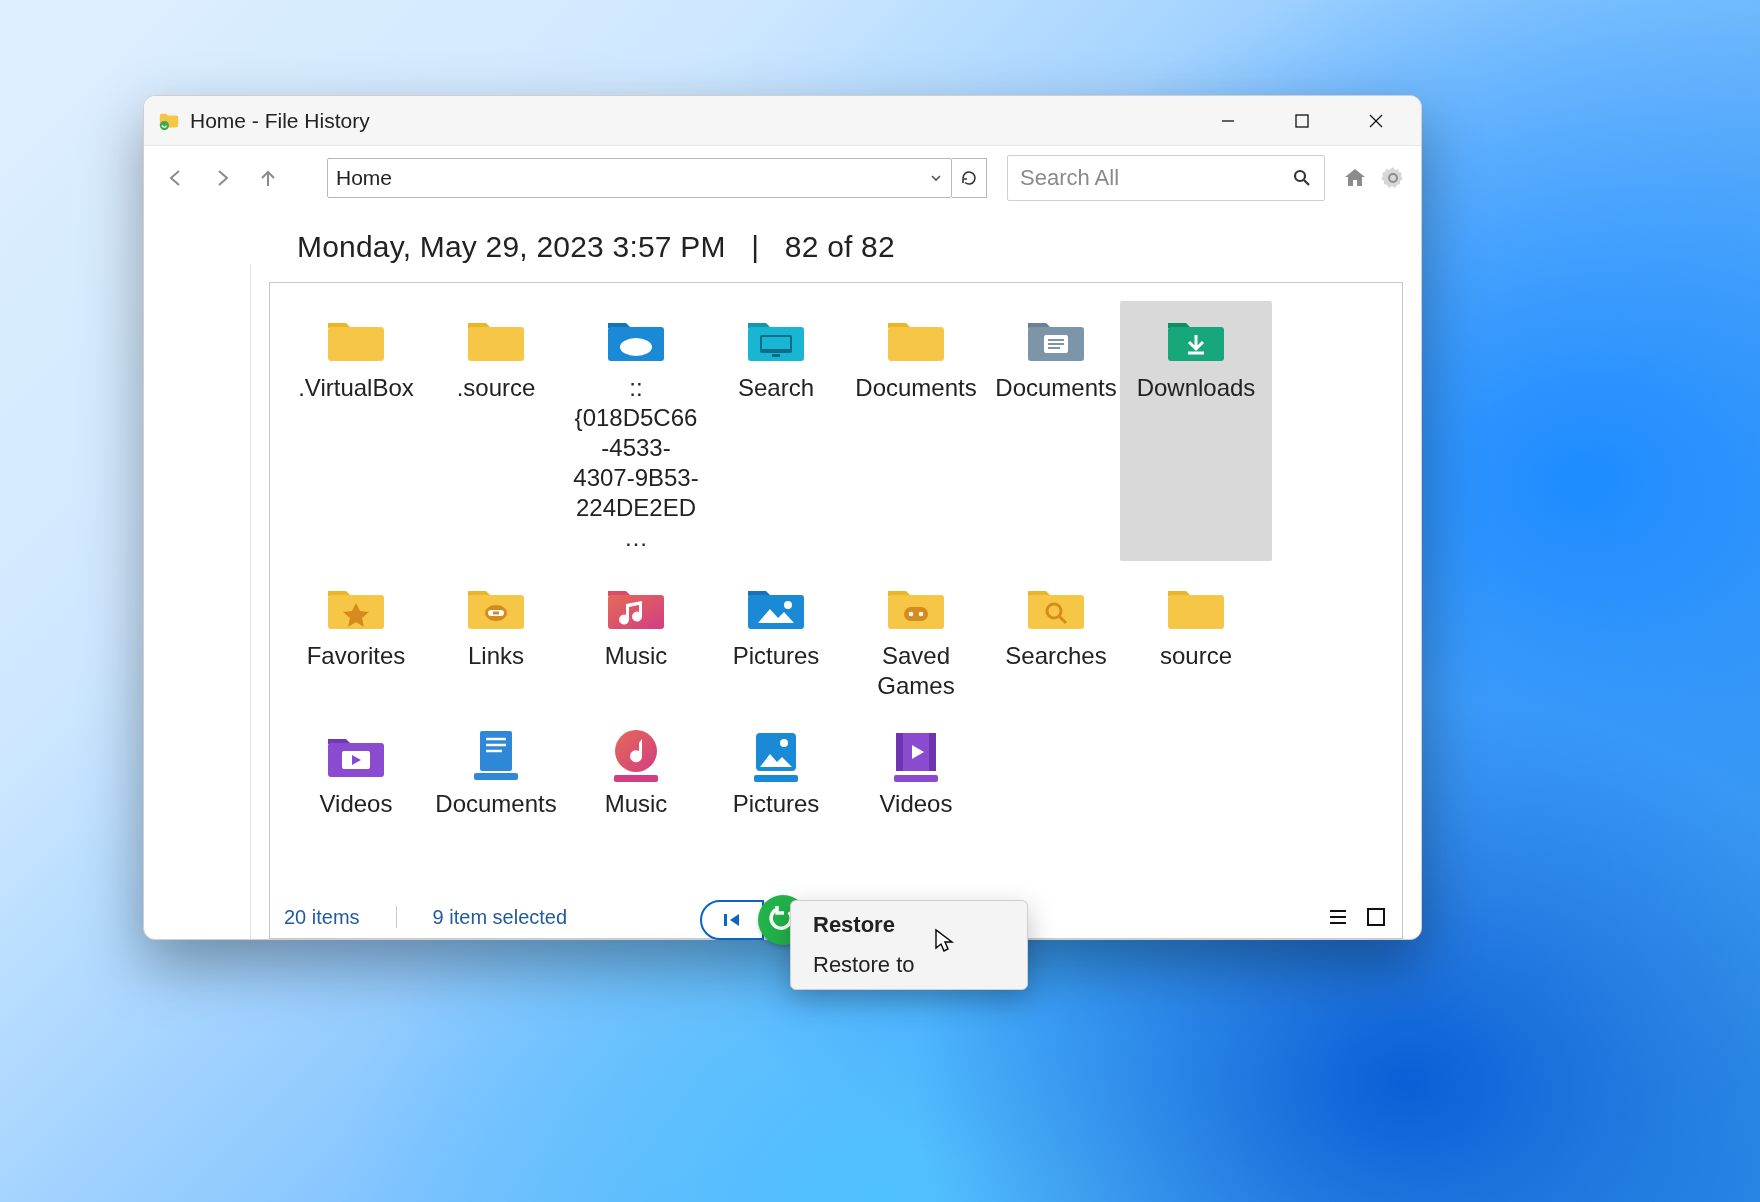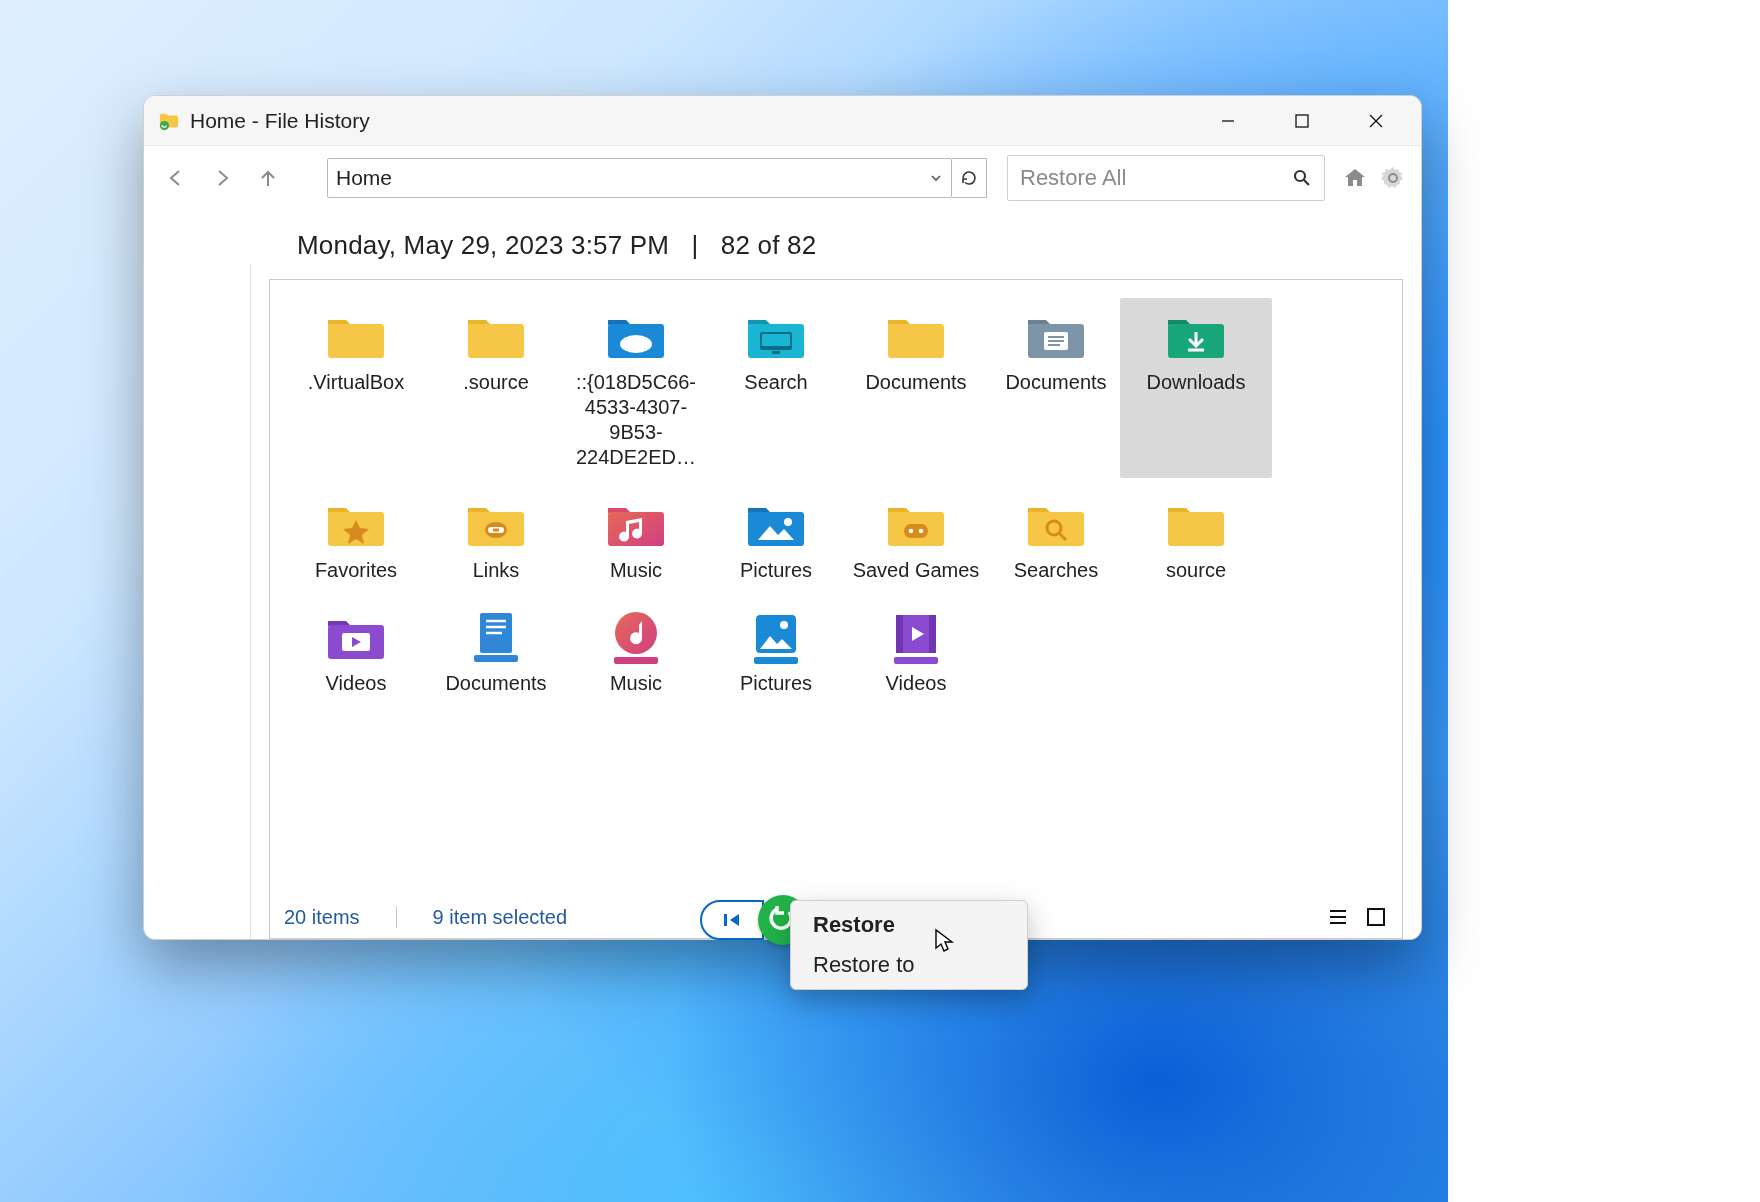--- a/index.html
+++ b/index.html
@@ -1,16 +1,16 @@
 <!DOCTYPE html>
 <html><head>
 <meta charset="utf-8">
 <style>
   html,body{margin:0;padding:0;width:1760px;height:1202px;overflow:hidden;font-family:"Segoe UI",Arial,sans-serif;}
-  .desktop{position:relative;width:1448px;height:1202px;
+  .desktop{position:relative;width:1760px;height:1202px;
     background:
       radial-gradient(ellipse 900px 700px at 80% 90%, #0a5fd6 0%, transparent 55%),
       radial-gradient(ellipse 1100px 900px at 90% 40%, #1d8bff 0%, transparent 60%),
       radial-gradient(ellipse 700px 600px at 60% 70%, #37a6ff 0%, transparent 55%),
       radial-gradient(ellipse 900px 800px at 50% 100%, #4fc1ff 0%, transparent 60%),
       linear-gradient(135deg,#dfefff 0%, #cfe8ff 25%, #7fc2ff 55%, #2f8fe6 100%);
   }
   .window{position:absolute;left:143px;top:95px;width:1277px;height:843px;
     background:#ffffff;border:1px solid #cfcfcf;border-radius:12px;
     box-shadow:0 25px 60px rgba(0,0,0,.35);display:flex;flex-direction:column;}
@@ -28,28 +28,28 @@
   .address{flex:1;height:38px;border:1px solid #b8b8b8;border-radius:2px;display:flex;align-items:center;padding:0 8px;font-size:21px;color:#222;background:#fff;}
   .addr-caret{margin-left:auto;color:#555;}
   .refresh{width:34px;height:38px;border:1px solid #b8b8b8;border-left:none;display:flex;align-items:center;justify-content:center;color:#333;}
   .search{margin-left:14px;flex:1;max-width:365px;height:44px;border:1px solid #cfcfcf;border-radius:2px;display:flex;align-items:center;padding:0 12px;font-size:22px;color:#8a8a8a;background:#fff;}
   .search .sicon{margin-left:auto;color:#555;}
   .right-icons{display:flex;gap:6px;margin-left:8px;color:#808080;}
   .right-icons .ibtn{width:32px;height:32px;display:flex;align-items:center;justify-content:center;}
   .body{flex:1;display:flex;min-height:0;}
   .treepane{width:106px;border-right:1px solid #e2e2e2;margin-top:54px;}
   .main{flex:1;display:flex;flex-direction:column;padding:0 18px;}
-  .timestamp{font-size:26px;color:#222;margin:20px 0 18px 28px;letter-spacing:.2px;}
+  .timestamp{font-size:30px;color:#222;margin:20px 0 18px 28px;letter-spacing:.2px;}
   .filegrid-wrap{border:1px solid #c9c9c9;flex:1;min-height:0;display:flex;flex-direction:column;}
   .filegrid{flex:1;overflow:auto;padding:18px 10px 4px 10px;display:grid;
     grid-template-columns:repeat(7,140px);grid-auto-rows:min-content;gap:8px 0;justify-content:start;}
   .fitem{width:140px;display:flex;flex-direction:column;align-items:center;padding:10px 6px 8px;border-radius:2px;}
   .fitem.selected{background:#d9d9d9;}
   .ficon{width:72px;height:56px;display:flex;align-items:center;justify-content:center;margin-bottom:6px;}
-  .flabel{font-size:20px;color:#222;text-align:center;line-height:1.25;word-break:break-word;max-width:130px;}
+  .flabel{font-size:24px;color:#222;text-align:center;line-height:1.25;word-break:break-word;max-width:130px;}
   .statusbar{height:42px;display:flex;align-items:center;padding:0 14px;font-size:20px;color:#235a9e;border-top:none;gap:20px;}
   .statusbar .sep{width:1px;height:22px;background:#c9c9c9;margin:0 16px;}
   .viewbtns{margin-left:auto;display:flex;gap:14px;color:#111;}
   .viewbtns div{width:24px;height:24px;display:flex;align-items:center;justify-content:center;}
   .bottom-controls{position:absolute;left:700px;top:895px;display:flex;align-items:center;gap:0;}
   .pill{width:60px;height:36px;border:2px solid #0b65c2;border-radius:20px 0 0 20px;background:#fff;display:flex;align-items:center;justify-content:center;color:#0b65c2;}
   .restore-btn{width:50px;height:50px;border-radius:50%;background:#22b44a;display:flex;align-items:center;justify-content:center;margin-left:-6px;box-shadow:0 2px 4px rgba(0,0,0,.2);z-index:5;}
   .ctx-menu{position:absolute;left:790px;top:900px;width:236px;background:#f4f4f4;border:1px solid #cfcfcf;border-radius:6px;box-shadow:0 10px 28px rgba(0,0,0,.25);padding:4px 0;z-index:6;}
   .ctx-item{height:40px;display:flex;align-items:center;padding:0 22px;font-size:22px;color:#222;}
   .ctx-item.bold{font-weight:600;}
@@ -119,21 +119,21 @@
             </span>
         </div>
         <div class="refresh">
             <svg width="18" height="18" fill="none" stroke="#333" stroke-width="1.6">
               <path d="M3 9a6 6 0 1 1 2 4.5"></path>
               <path d="M3 14v-4h4"></path>
             </svg>
           </div>
       </div>
       <div class="search">
-        <span>Restore All</span>
+        <span>Search All</span>
         <span class="sicon">
             <svg width="20" height="20" fill="none" stroke="#333" stroke-width="2.2">
               <circle cx="8" cy="8" r="5"></circle>
               <line x1="12" y1="12" x2="17" y2="17"></line>
             </svg>
           </span>
       </div>
       <div class="right-icons">
         <div class="ibtn">
             <svg width="26" height="26" fill="#8c8c8c">

